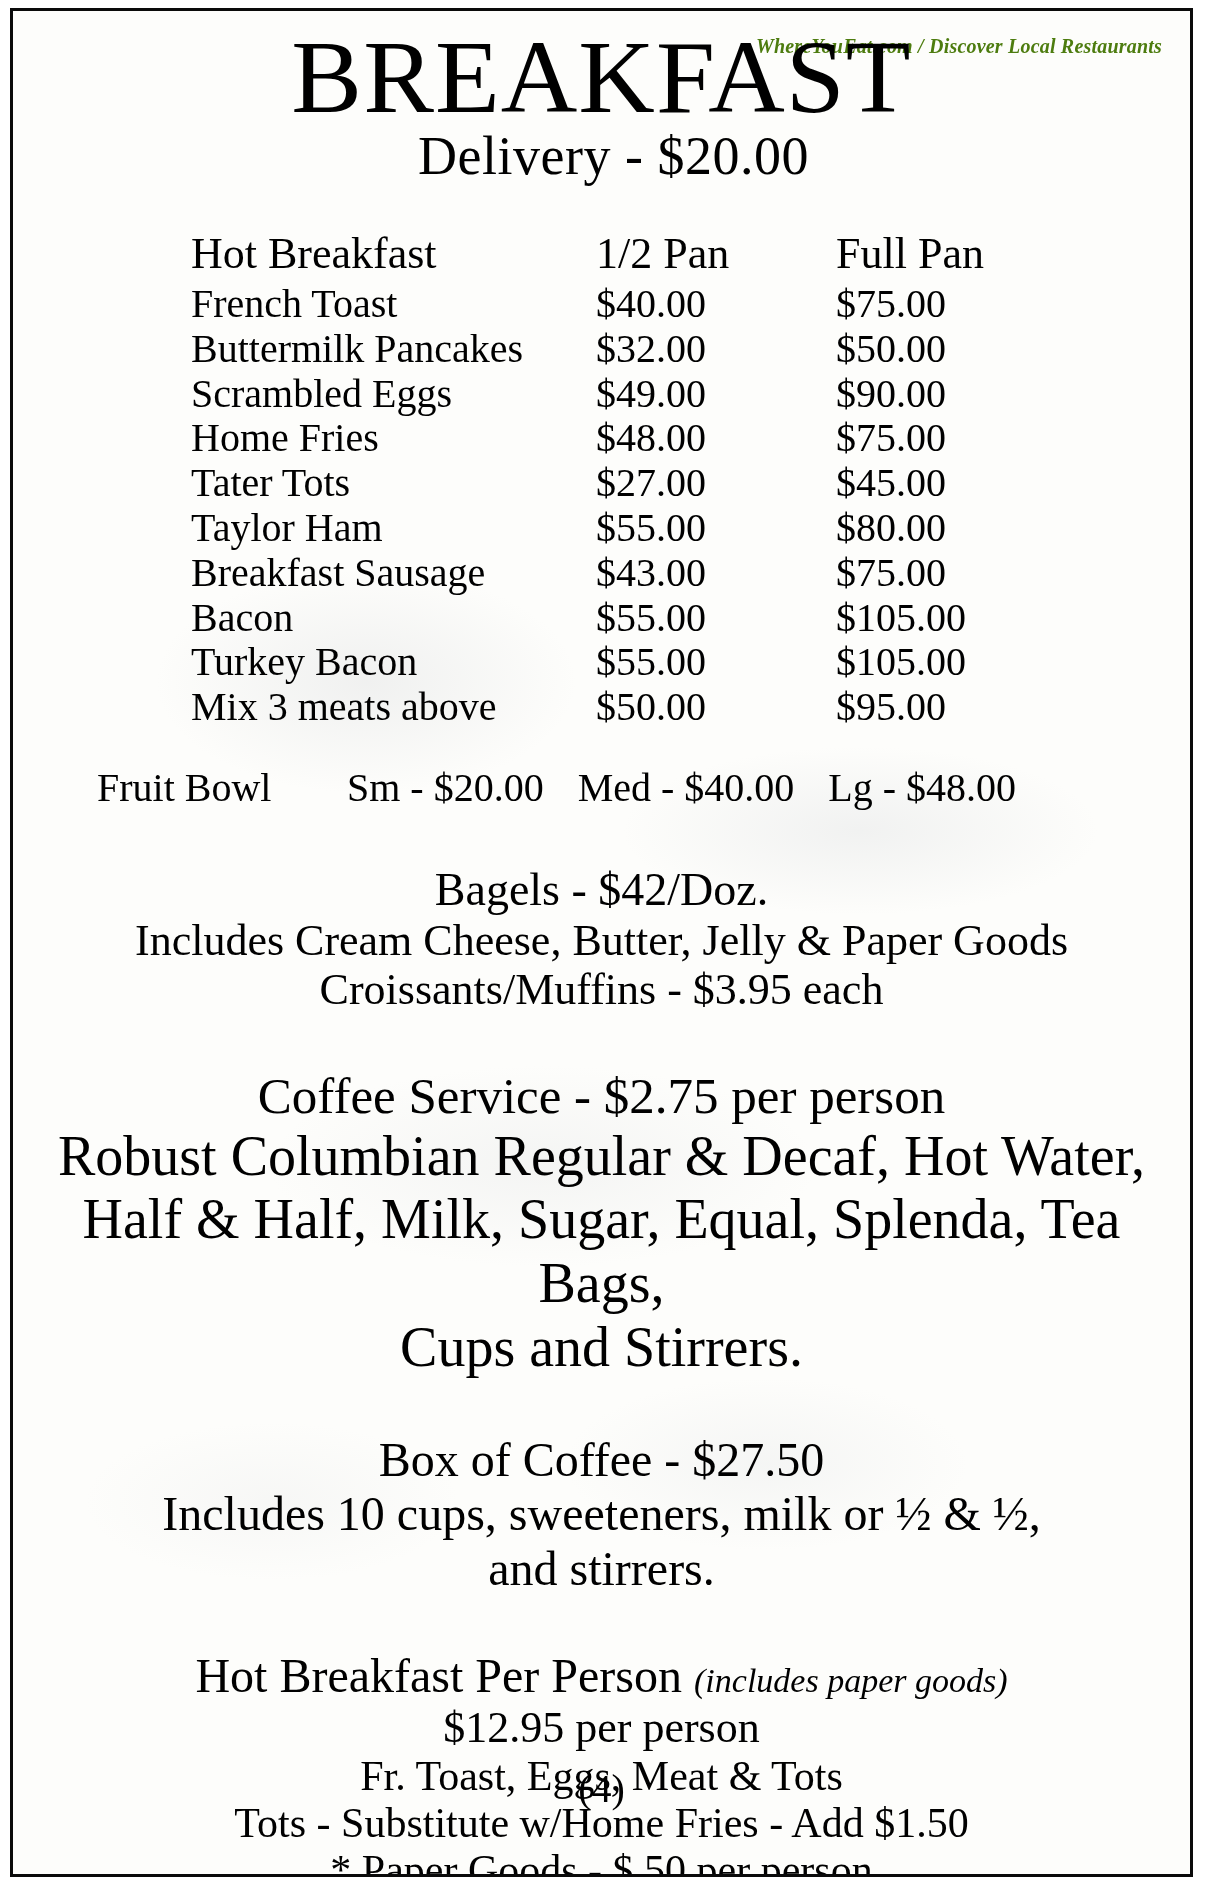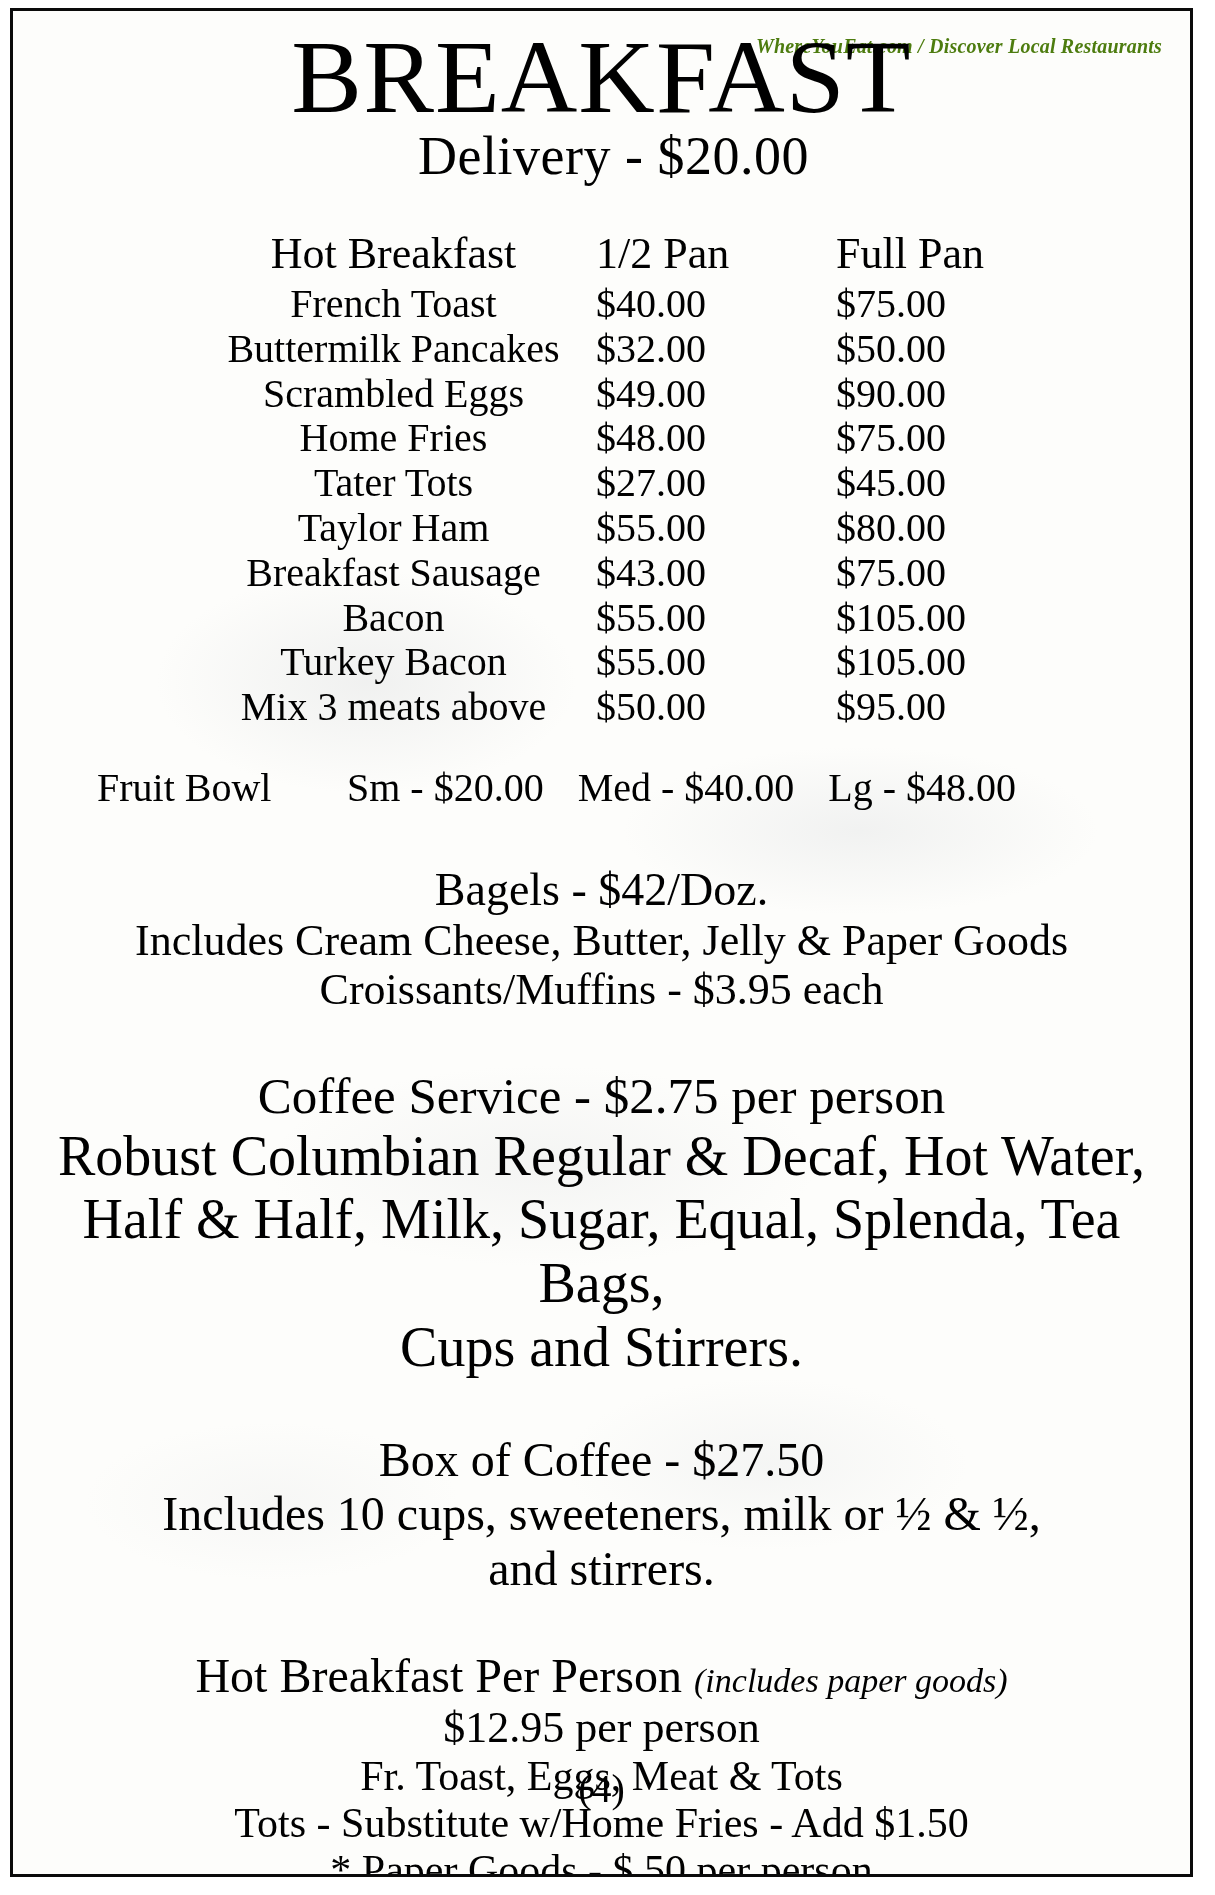--- a/index.html
+++ b/index.html
@@ -90,21 +90,21 @@
     margin: 46px 0 0 0;
     width: 100%;
     border-collapse: collapse;
   }
   .pan-table td {
     font-size: 40px;
     line-height: 1.12;
     padding: 0;
     white-space: nowrap;
   }
-  .pan-table .col-item   { width: 405px; padding-left: 178px; text-align: center; }
+  .pan-table .col-item   { width: 405px; padding-left: 178px; text-align: left; }
   .pan-table .col-half   { width: 240px; text-align: left; }
   .pan-table .col-full   { text-align: left; }
   .pan-table tr.head td  { font-size: 44px; padding-bottom: 4px; }
 
   
   .fruit-row {
     margin-top: 34px;
     font-size: 40px;
     display: flex;
     align-items: flex-end;

